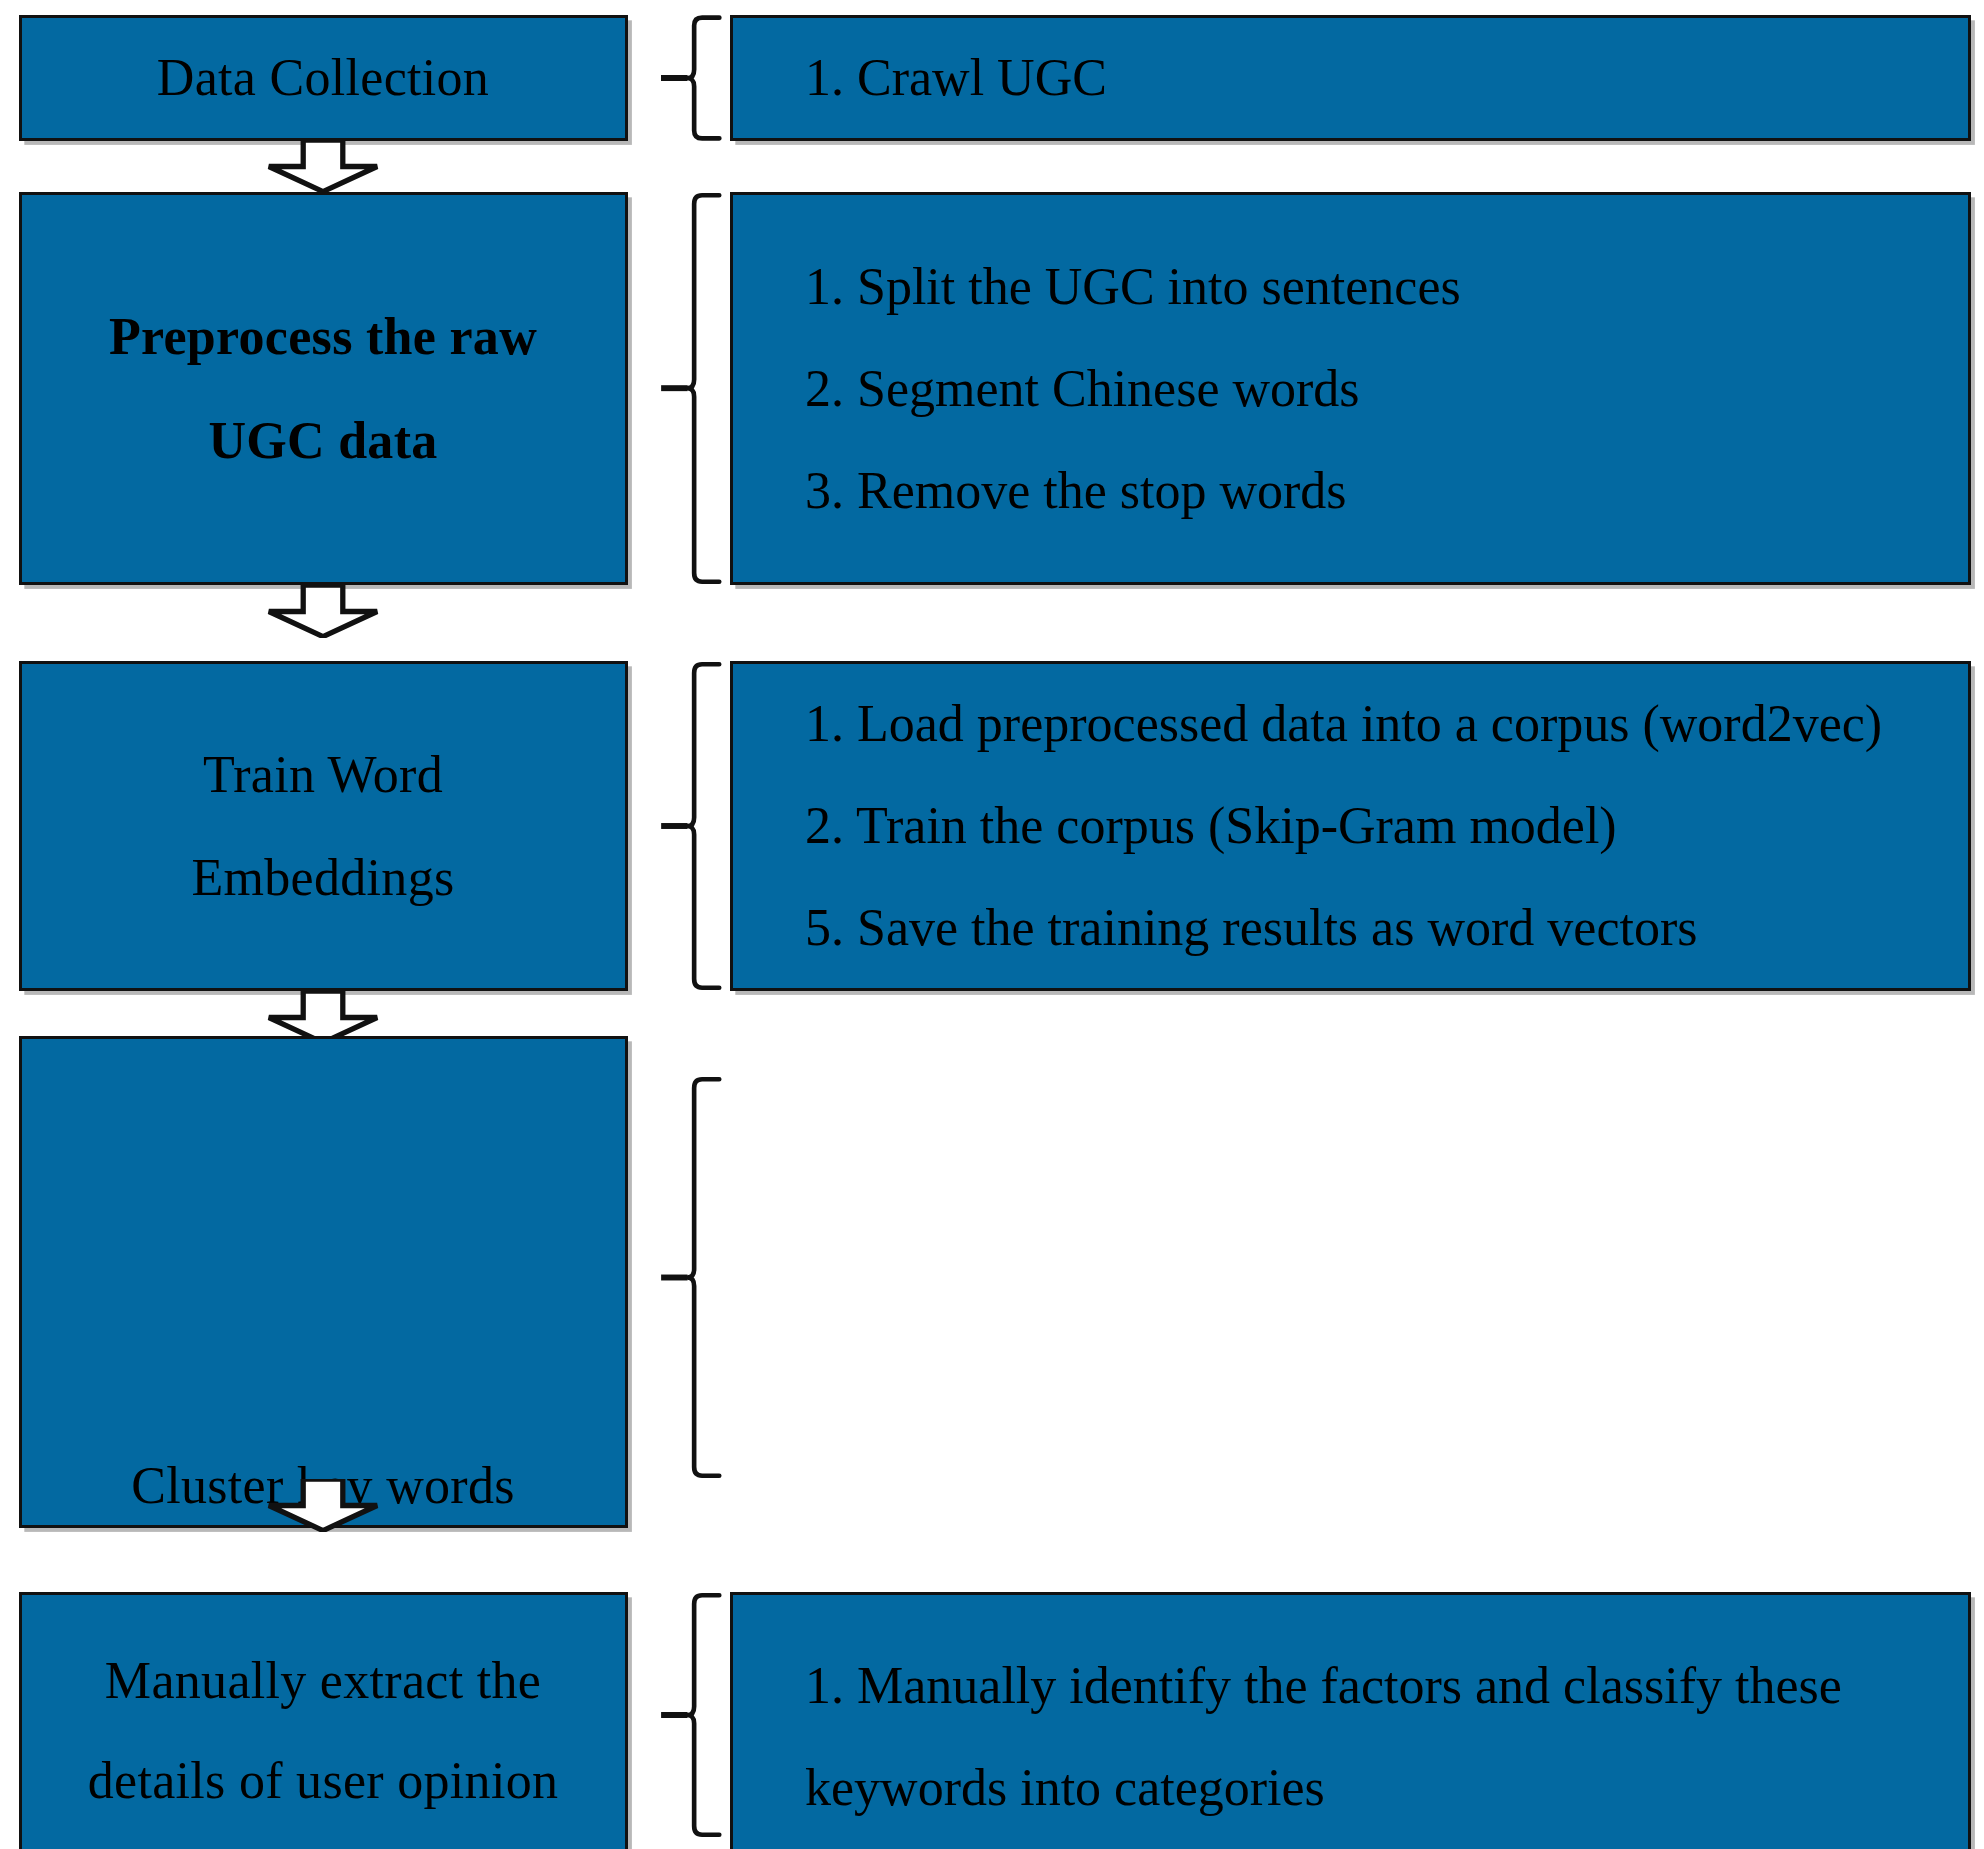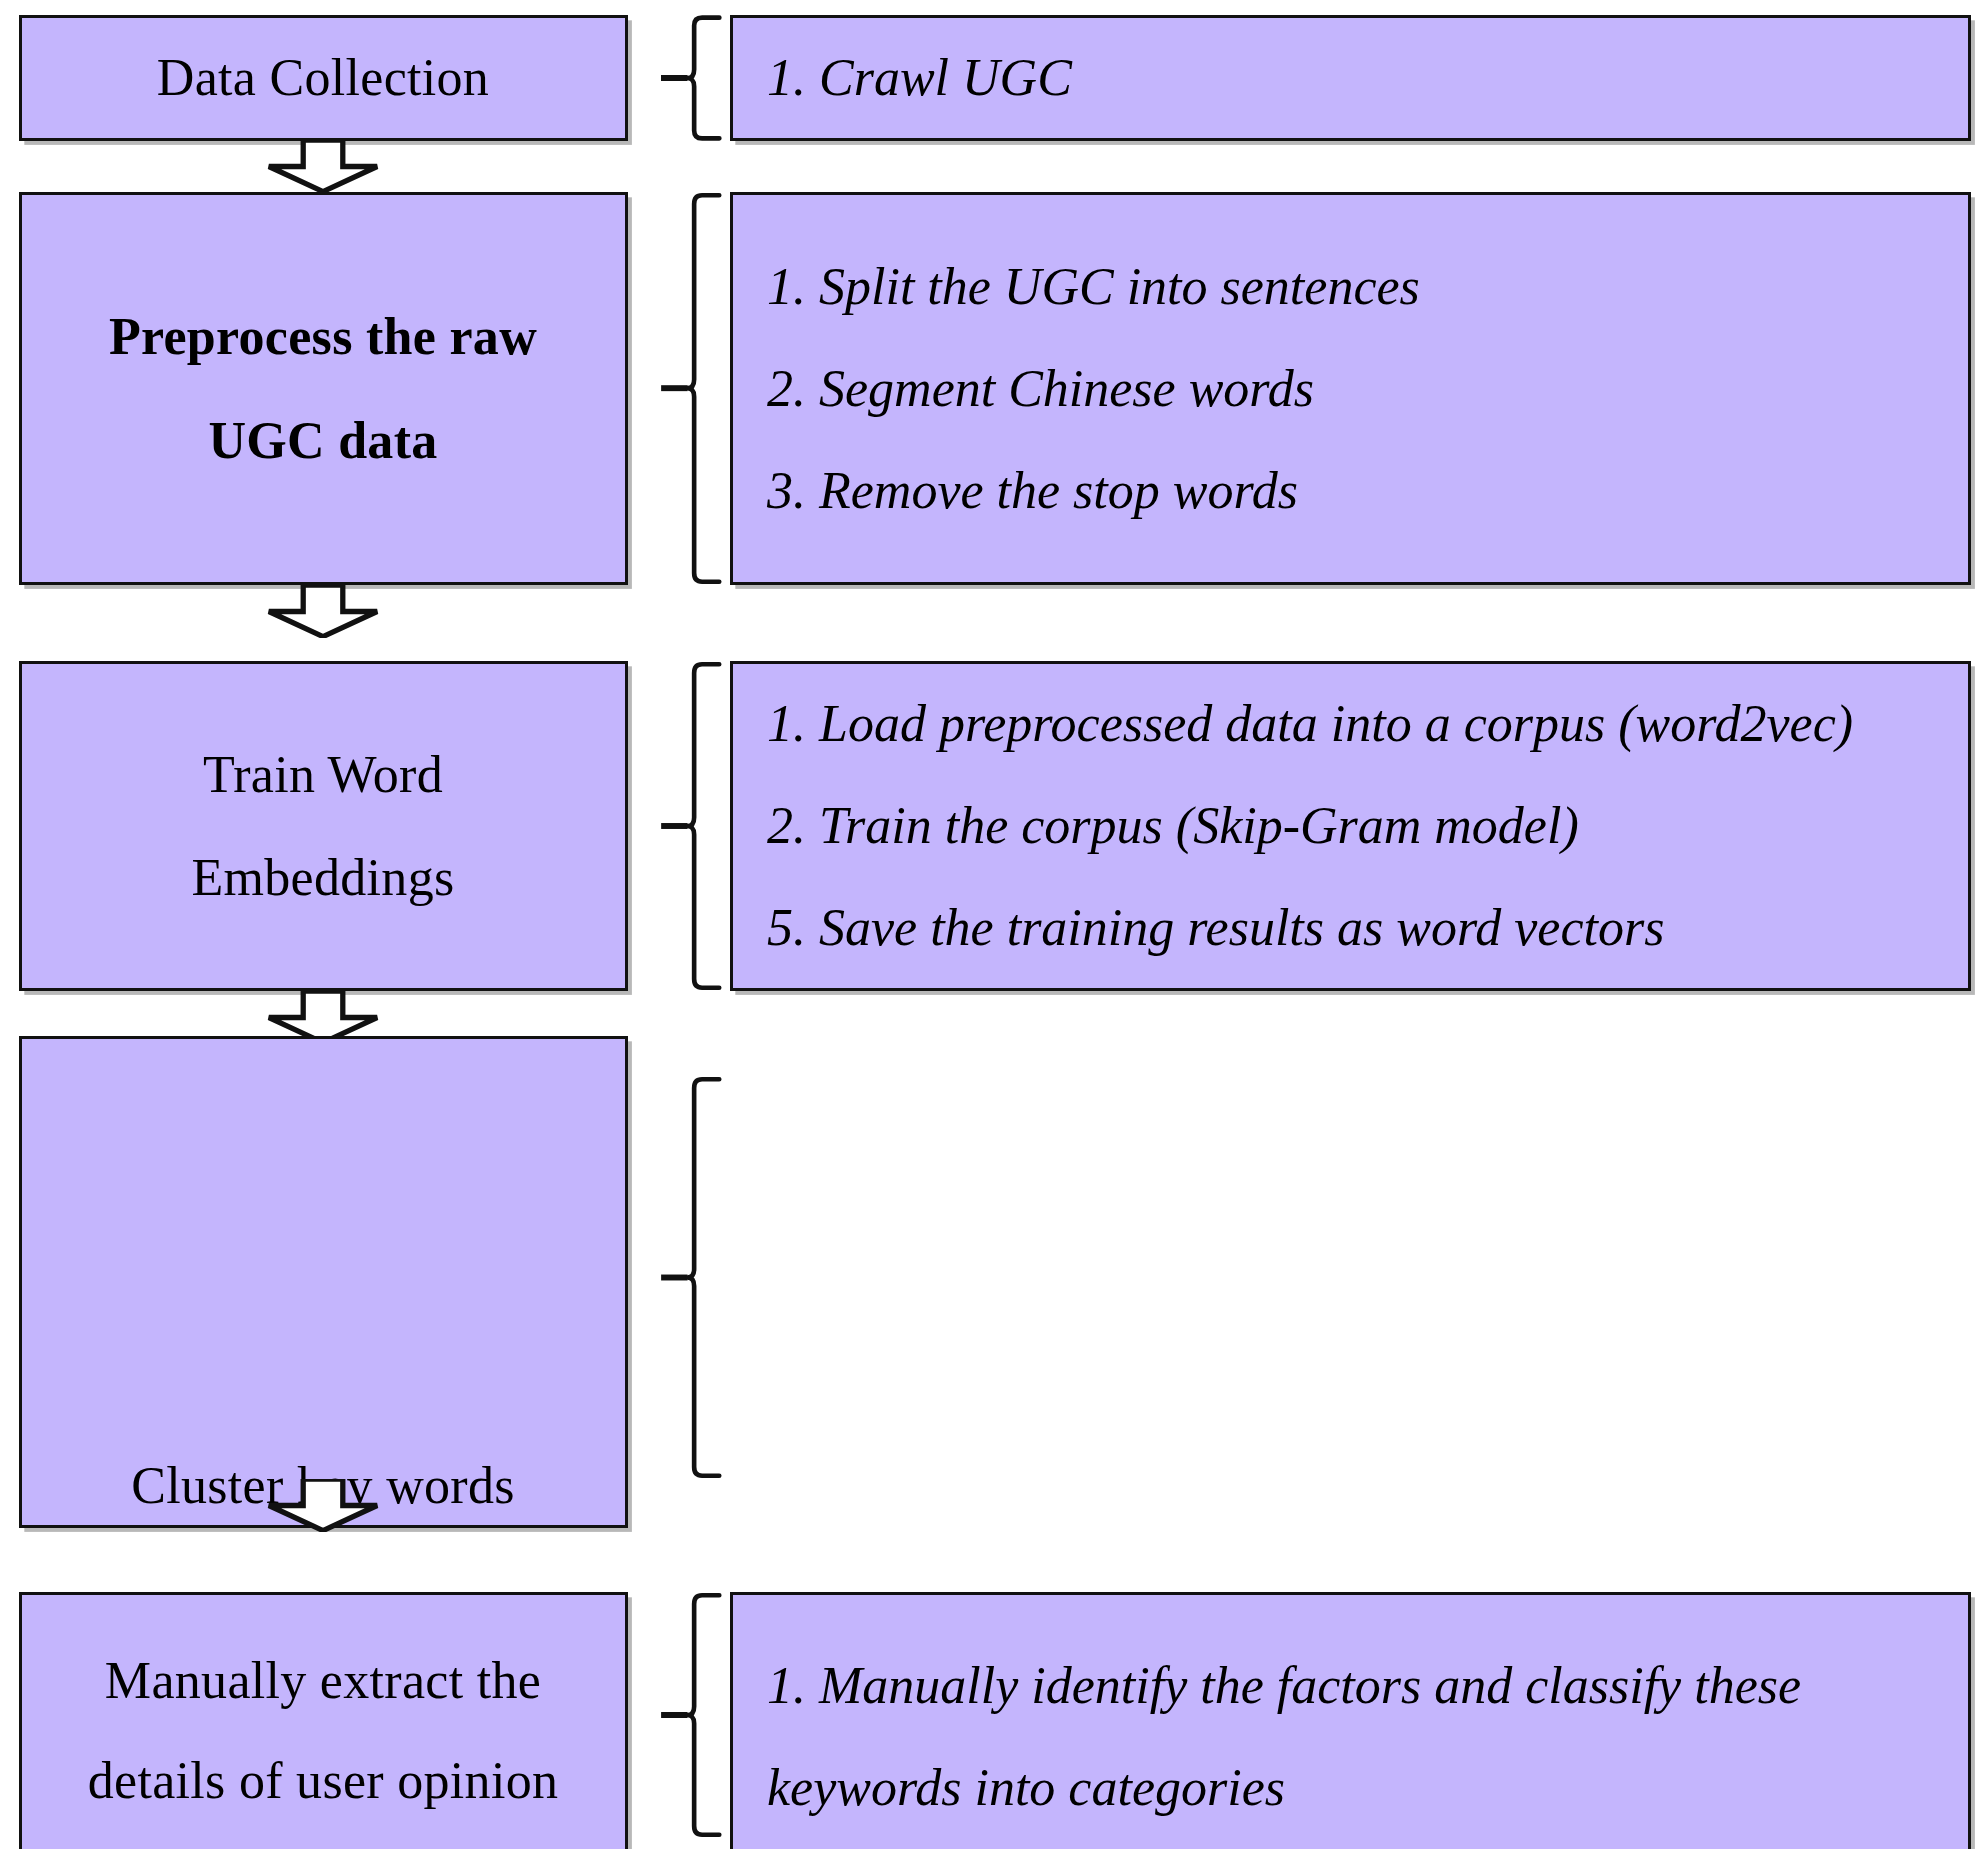--- a/index.html
+++ b/index.html
@@ -16,37 +16,36 @@
     width: 1985px;
     height: 1849px;
     background: #ffffff;
     overflow: hidden;
   }
 
   
   .box {
     position: absolute;
     box-sizing: border-box;
-    background: #c4b5fd;
+    background: #0369a1;
     border: 3.3px solid #111111;
     display: flex;
     flex-direction: column;
     justify-content: center;
     box-shadow: 4.6px 4.6px 0 -0.7px rgba(0,0,0,0.28);
   }
   .stage-box {
     align-items: center;
     text-align: center;
   }
   .detail-box {
     align-items: flex-start;
     text-align: left;
-    padding-left: 34px;
+    padding-left: 72px;
     padding-right: 26.4px;
-    font-style: italic;
   }
 
   .stage-line {
     font-size: 52px;
     line-height: 1.52;
     letter-spacing: 0.3px;
     white-space: nowrap;
   }
   .detail-line {
     font-size: 52px;

